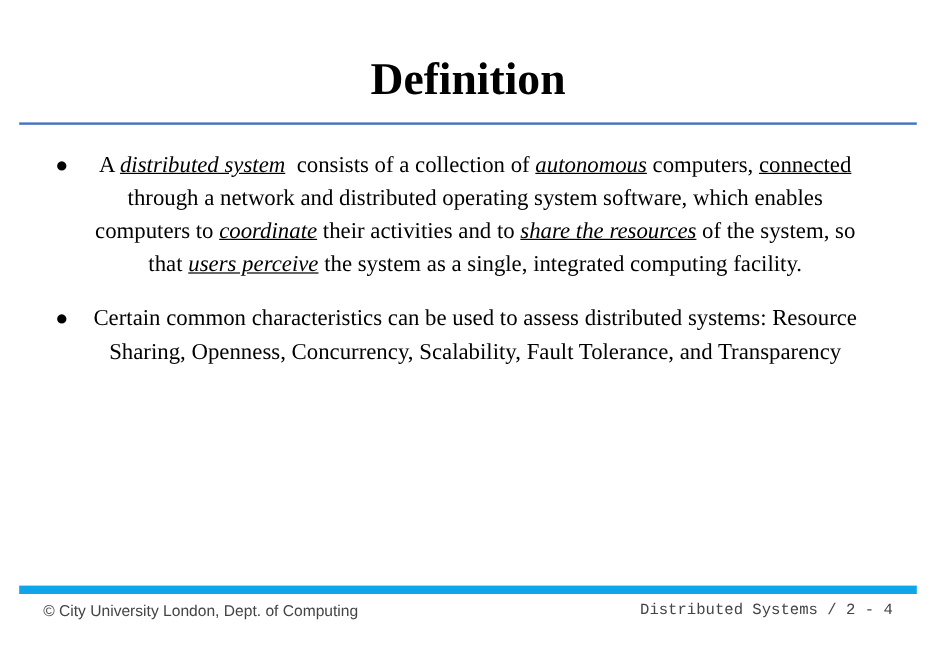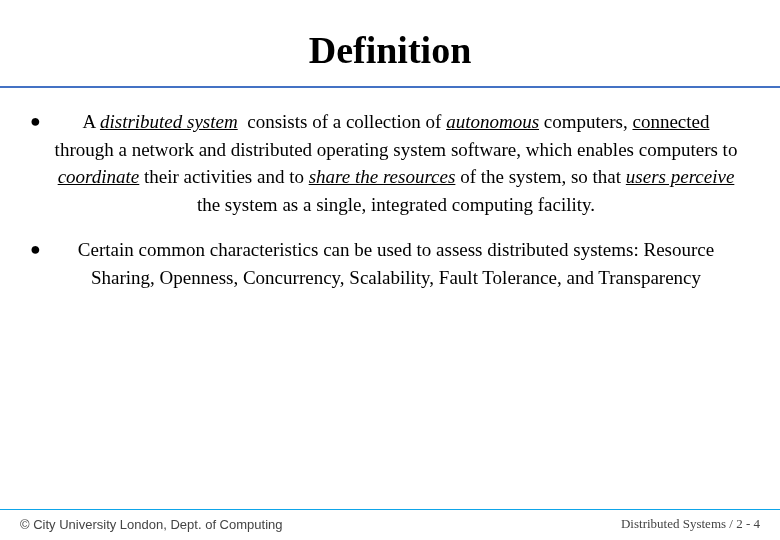--- a/index.html
+++ b/index.html
@@ -15,21 +15,21 @@
       font-family: 'Times New Roman', Times, serif;
       overflow: hidden;
     }
 
     .slide {
       width: 780px;
       height: 540px;
       background: #ffffff;
       display: flex;
       flex-direction: column;
-      padding: 0;
+      padding: 16px;
     }
 
     .title-area {
       text-align: center;
       padding: 28px 20px 10px 20px;
     }
 
     .title-text {
       font-size: 38px;
       font-weight: bold;
@@ -80,34 +80,34 @@
 
     .underline {
       text-decoration: underline;
     }
 
     .footer {
       display: flex;
       justify-content: space-between;
       align-items: center;
       padding: 6px 20px 8px 20px;
-      border-top: 1px solid #0ea5e9;
+      border-top: 7px solid #0ea5e9;
       gap: 12px;
     }
 
     .footer-left {
       font-size: 13px;
       color: #444444;
       font-family: Arial, sans-serif;
     }
 
     .footer-right {
       font-size: 13px;
       color: #444444;
-      font-family: Liberation Serif, serif;
+      font-family: Liberation Mono, monospace;
     }
   </style>
 </head>
 <body>
 
 <div class="slide">
 
   <div class="title-area">
     <h1 class="title-text">Definition</h1>
   </div>

